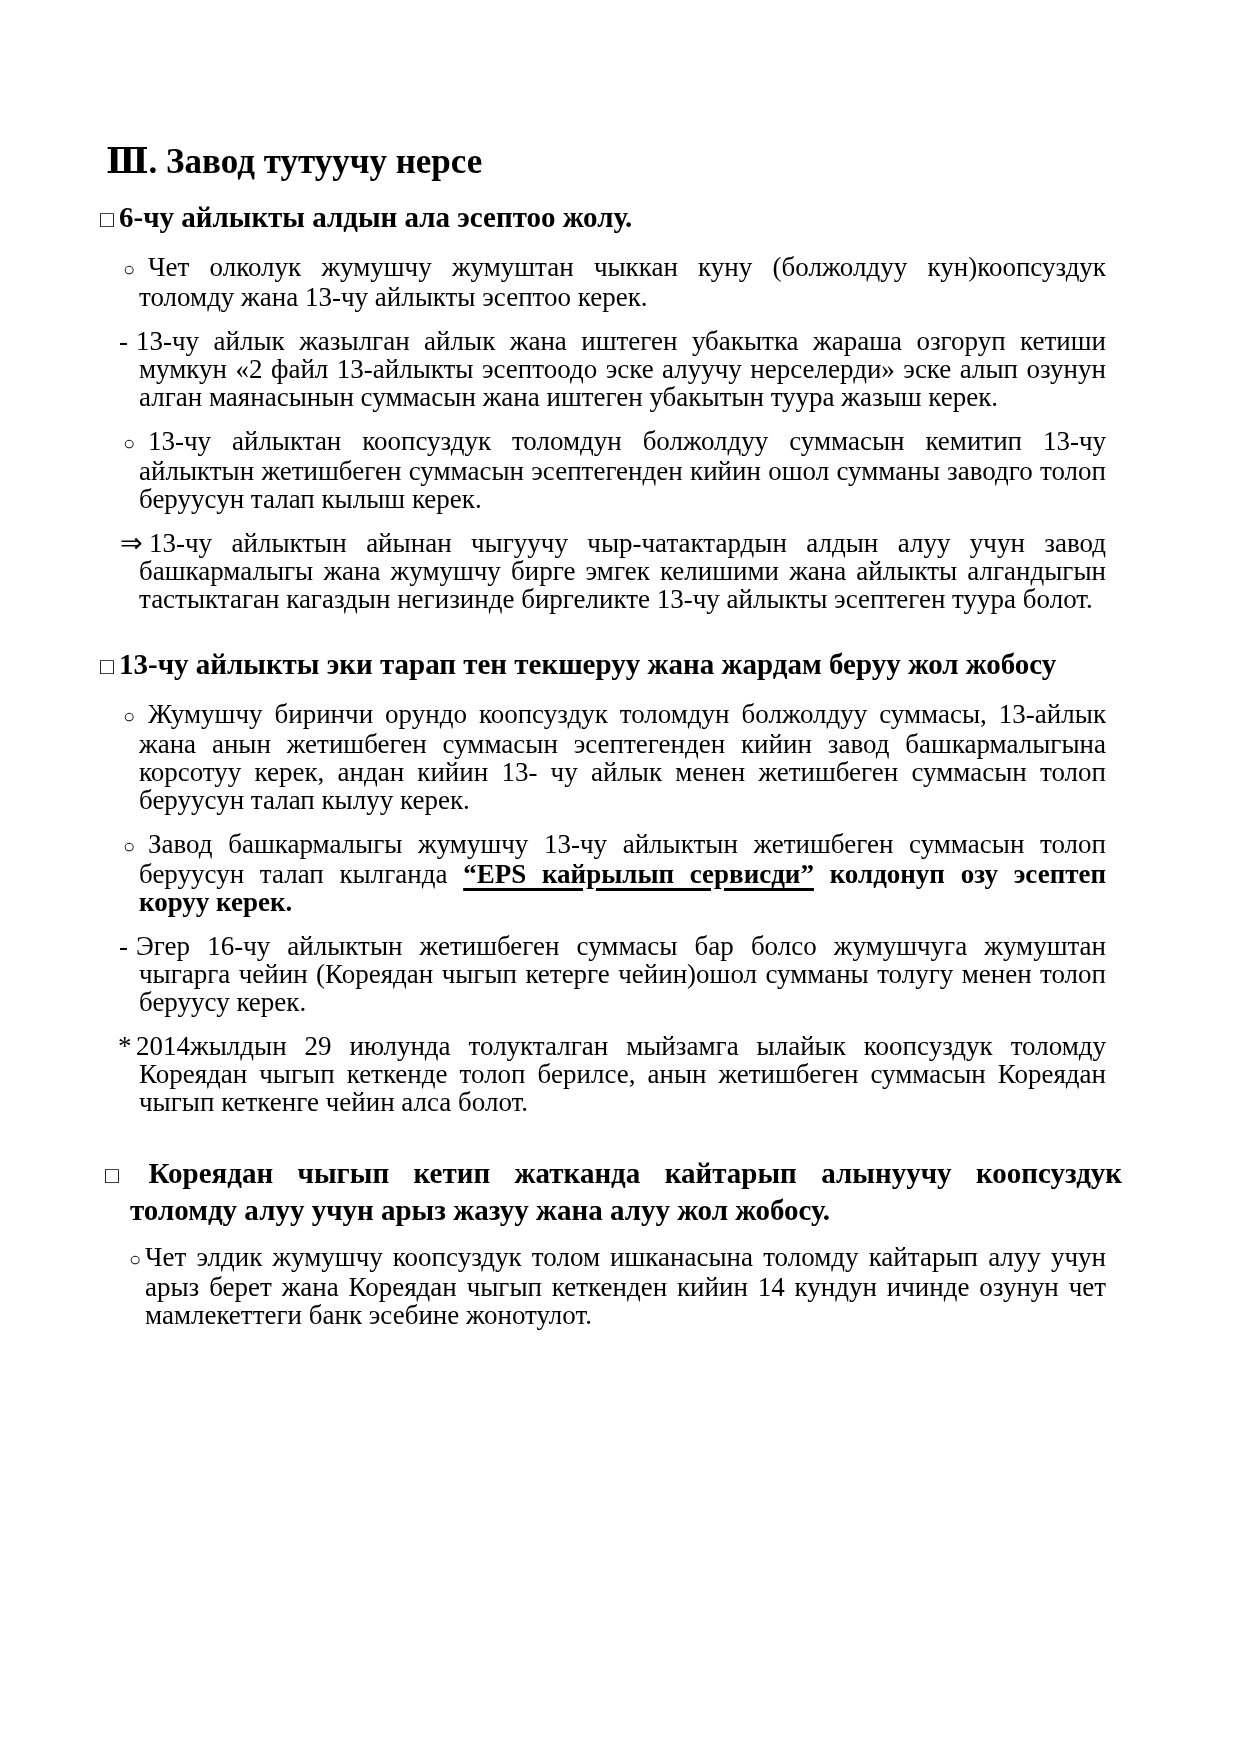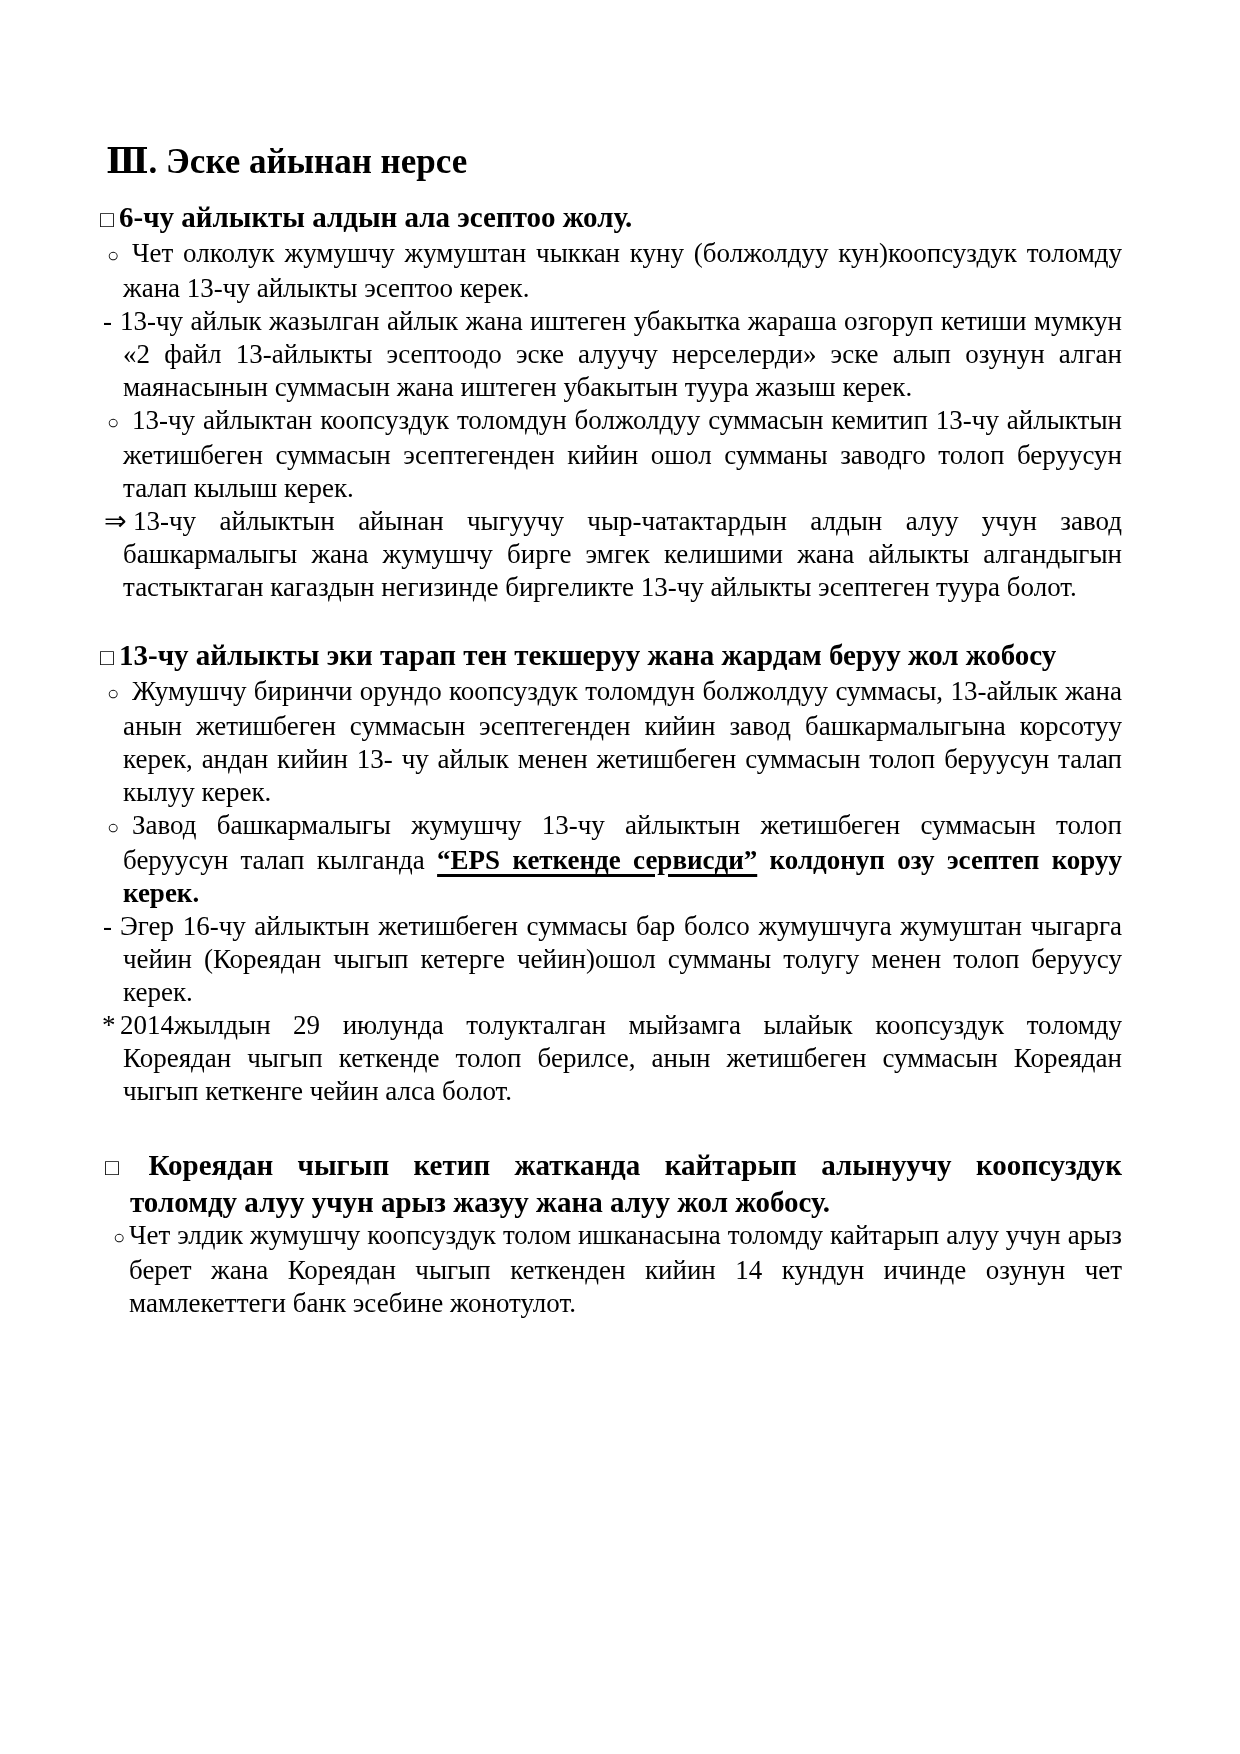--- a/index.html
+++ b/index.html
@@ -47,22 +47,22 @@
     text-align-last:justify;
     margin-left:5px;
   }
   .h3line2{
     padding-left:30px;
   }
   .mk{display:inline-block;text-indent:0;}
   .mk-square{width:19px;font-size:23px;}
   .item{
     font-size:27px;
-    line-height:33px;
-    margin:0;
+    line-height:28px;
+    margin:16px;
     text-align:justify;
     padding-left:23px;
     text-indent:-23px;
   }
   .item .mk-circle{width:25px;padding-left:7px;font-size:20px;}
   .item .mk-dash{width:17px;padding-left:3px;}
   .item .mk-arrow{width:29px;padding-left:4px;font-family:"Liberation Serif","DejaVu Sans",serif;}
   .item .mk-star{width:18px;padding-left:2px;}
   .sec-3 .item{padding-left:29px;text-indent:-16px;}
   .sec-3 .item .mk-circle{width:16px;padding-left:0;}
@@ -73,40 +73,40 @@
     text-decoration-thickness:2.5px;
     text-underline-offset:5px;
   }
 </style>
 </head>
 <body>
 
 <div class="page">
   <div class="content">
 
-    <h1 class="doc-title">Ⅲ. Эске айынан нерсе</h1>
+    <h1 class="doc-title">Ⅲ. Завод тутуучу нерсе</h1>
 
     <div class="section sec-1">
       <h2 class="sec-heading"><span class="mk mk-square">□</span><span>6-чу айлыкты алдын ала эсептоо жолу.</span></h2>
 
       <p class="item"><span class="mk mk-circle">○</span><span>Чет олколук жумушчу жумуштан чыккан куну (болжолдуу кун)коопсуздук толомду жана 13-чу айлыкты эсептоо керек.</span></p>
 
       <p class="item"><span class="mk mk-dash">-</span><span>13-чу айлык жазылган айлык жана иштеген убакытка жараша озгоруп кетиши мумкун «2 файл 13-айлыкты эсептоодо эске алуучу нерселерди» эске алып озунун алган маянасынын суммасын жана иштеген убакытын туура жазыш керек.</span></p>
 
       <p class="item"><span class="mk mk-circle">○</span><span>13-чу айлыктан коопсуздук толомдун болжолдуу суммасын кемитип 13-чу айлыктын жетишбеген суммасын эсептегенден кийин ошол сумманы заводго толоп беруусун талап кылыш керек.</span></p>
 
       <p class="item"><span class="mk mk-arrow">⇒</span><span>13-чу айлыктын айынан чыгуучу чыр-чатактардын алдын алуу учун завод башкармалыгы жана жумушчу бирге эмгек келишими жана айлыкты алгандыгын тастыктаган кагаздын негизинде биргеликте 13-чу айлыкты эсептеген туура болот.</span></p>
     </div>
 
     <div class="section sec-2">
       <h2 class="sec-heading"><span class="mk mk-square">□</span><span>13-чу айлыкты эки тарап тен текшеруу жана жардам беруу жол жобосу</span></h2>
 
       <p class="item"><span class="mk mk-circle">○</span><span>Жумушчу биринчи орундо коопсуздук толомдун болжолдуу суммасы, 13-айлык жана анын жетишбеген суммасын эсептегенден кийин завод башкармалыгына корсотуу керек, андан кийин 13- чу айлык менен жетишбеген суммасын толоп беруусун талап кылуу керек.</span></p>
 
-      <p class="item"><span class="mk mk-circle">○</span><span>Завод башкармалыгы жумушчу 13-чу айлыктын жетишбеген суммасын толоп беруусун талап кылганда </span><span class="bold-underline">“EPS кеткенде сервисди”</span><span class="bold"> колдонуп озу эсептеп коруу керек.</span></p>
+      <p class="item"><span class="mk mk-circle">○</span><span>Завод башкармалыгы жумушчу 13-чу айлыктын жетишбеген суммасын толоп беруусун талап кылганда </span><span class="bold-underline">“EPS кайрылып сервисди”</span><span class="bold"> колдонуп озу эсептеп коруу керек.</span></p>
 
       <p class="item"><span class="mk mk-dash">-</span><span>Эгер 16-чу айлыктын жетишбеген суммасы бар болсо жумушчуга жумуштан чыгарга чейин (Кореядан чыгып кетерге чейин)ошол сумманы толугу менен толоп беруусу керек.</span></p>
 
       <p class="item"><span class="mk mk-star">*</span><span>2014жылдын 29 июлунда толукталган мыйзамга ылайык коопсуздук толомду Кореядан чыгып кеткенде толоп берилсе, анын жетишбеген суммасын Кореядан чыгып кеткенге чейин алса болот.</span></p>
 
     </div>
 
     <div class="section sec-3">
       <h2 class="sec-heading-multiline">
         <div class="h3line1"><span class="mk mk-square">□</span> <span>Кореядан чыгып кетип жатканда кайтарып алынуучу коопсуздук</span></div>

